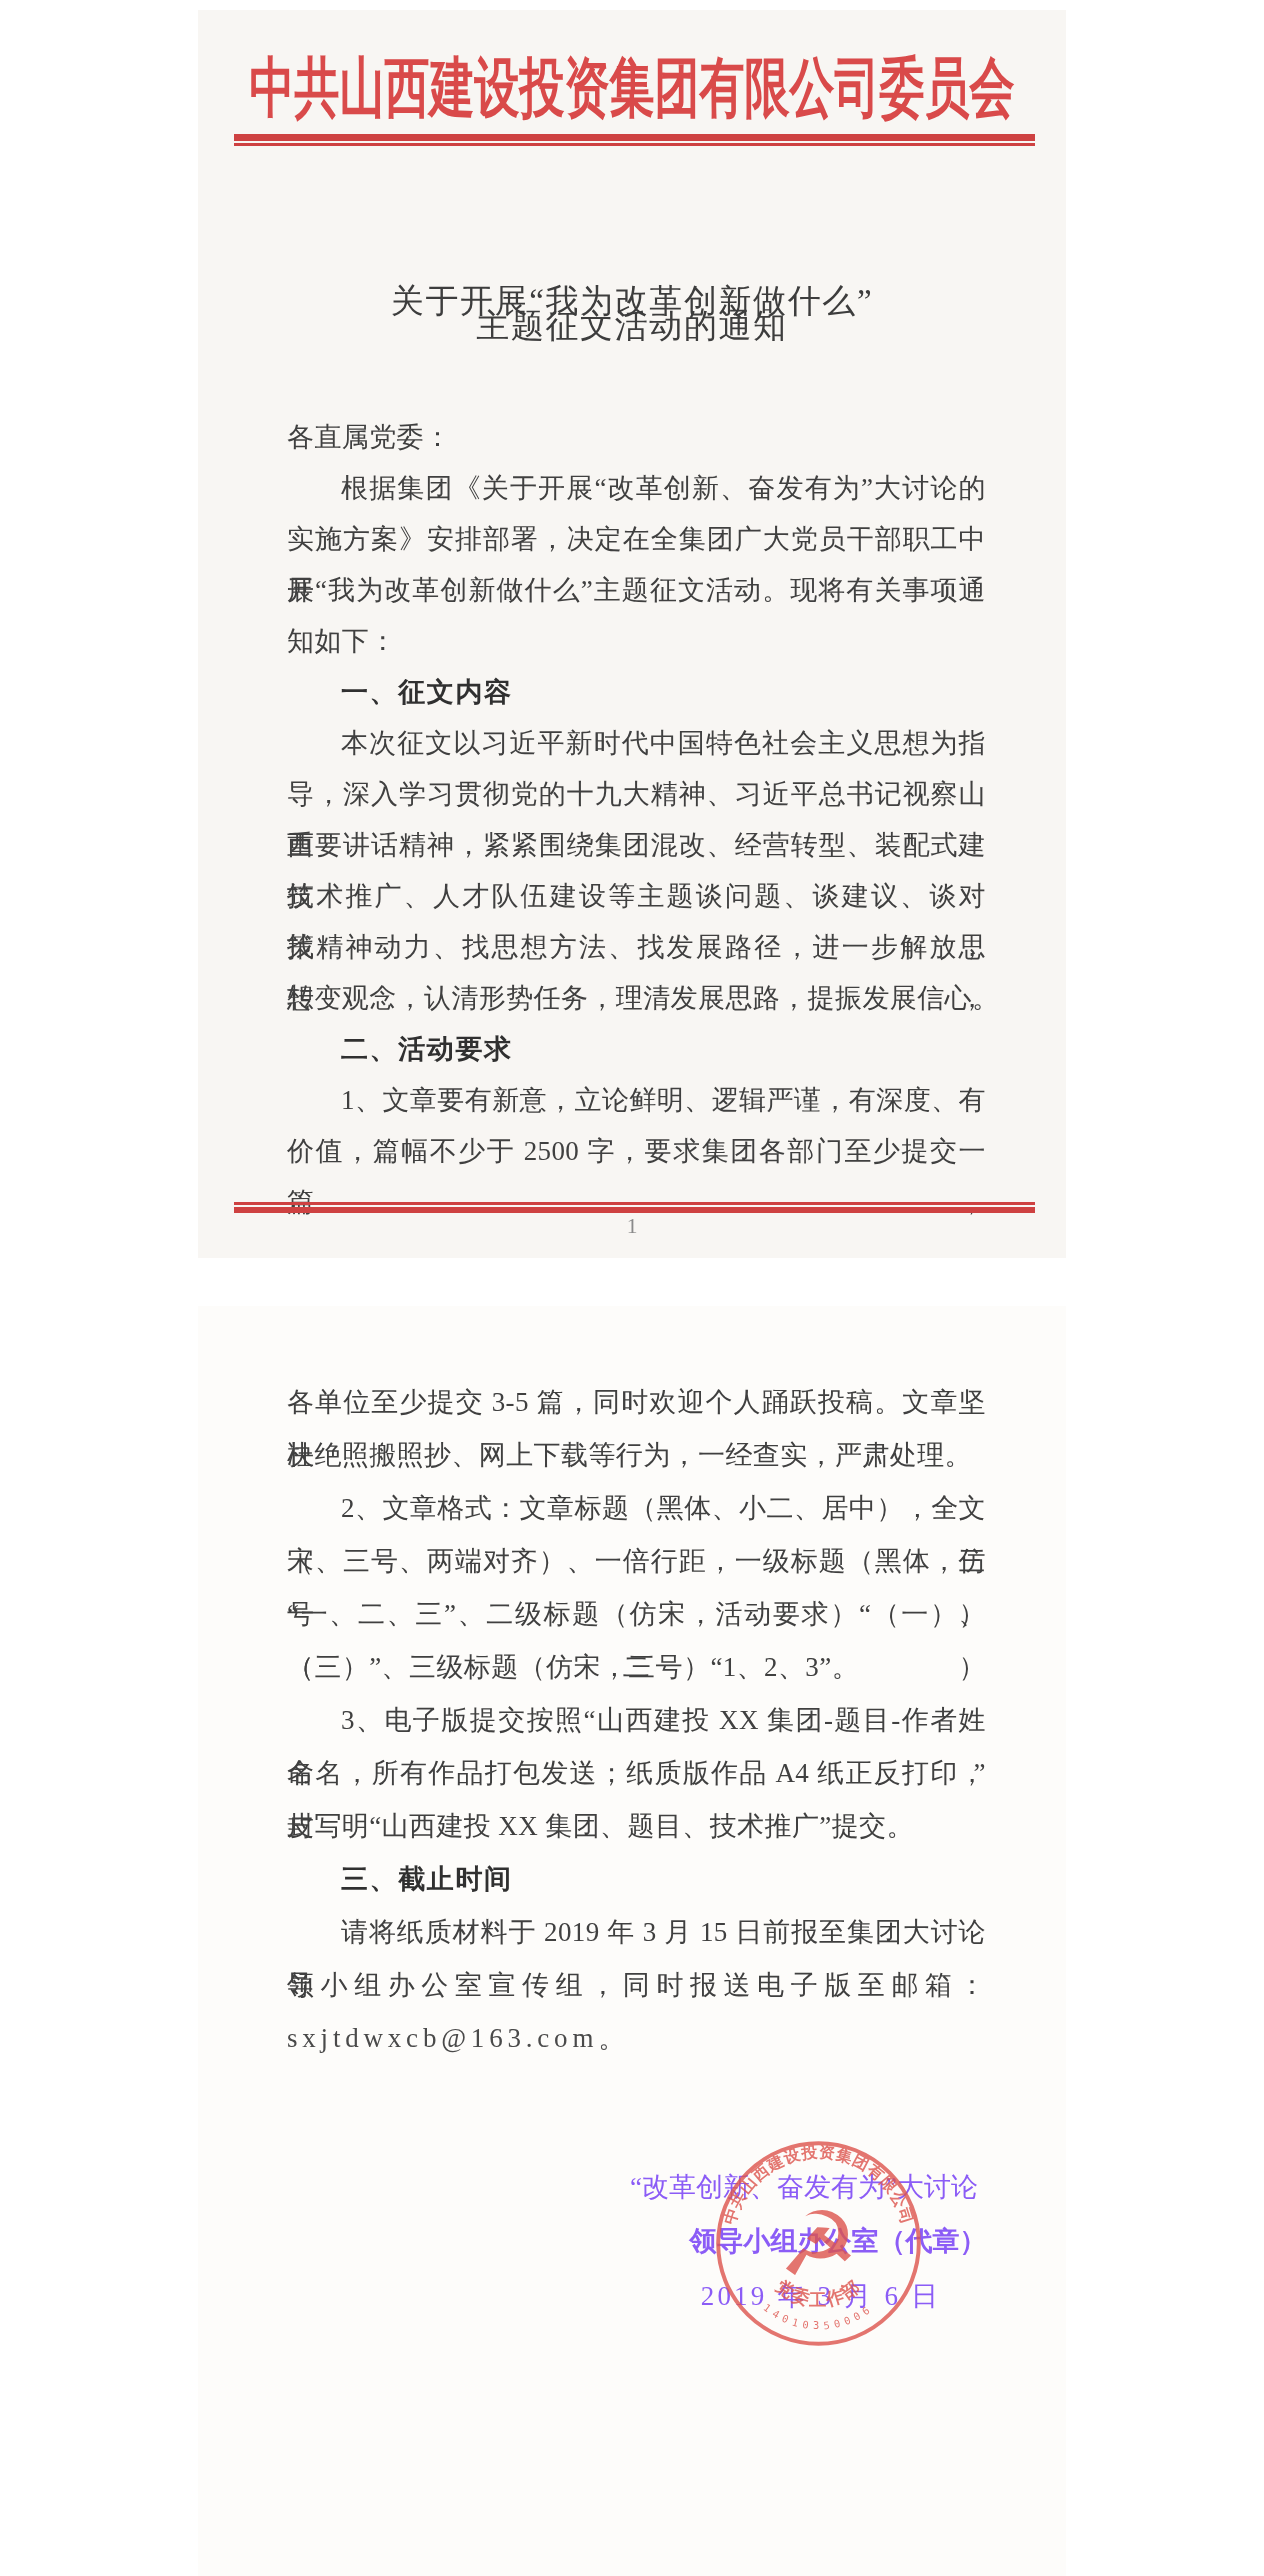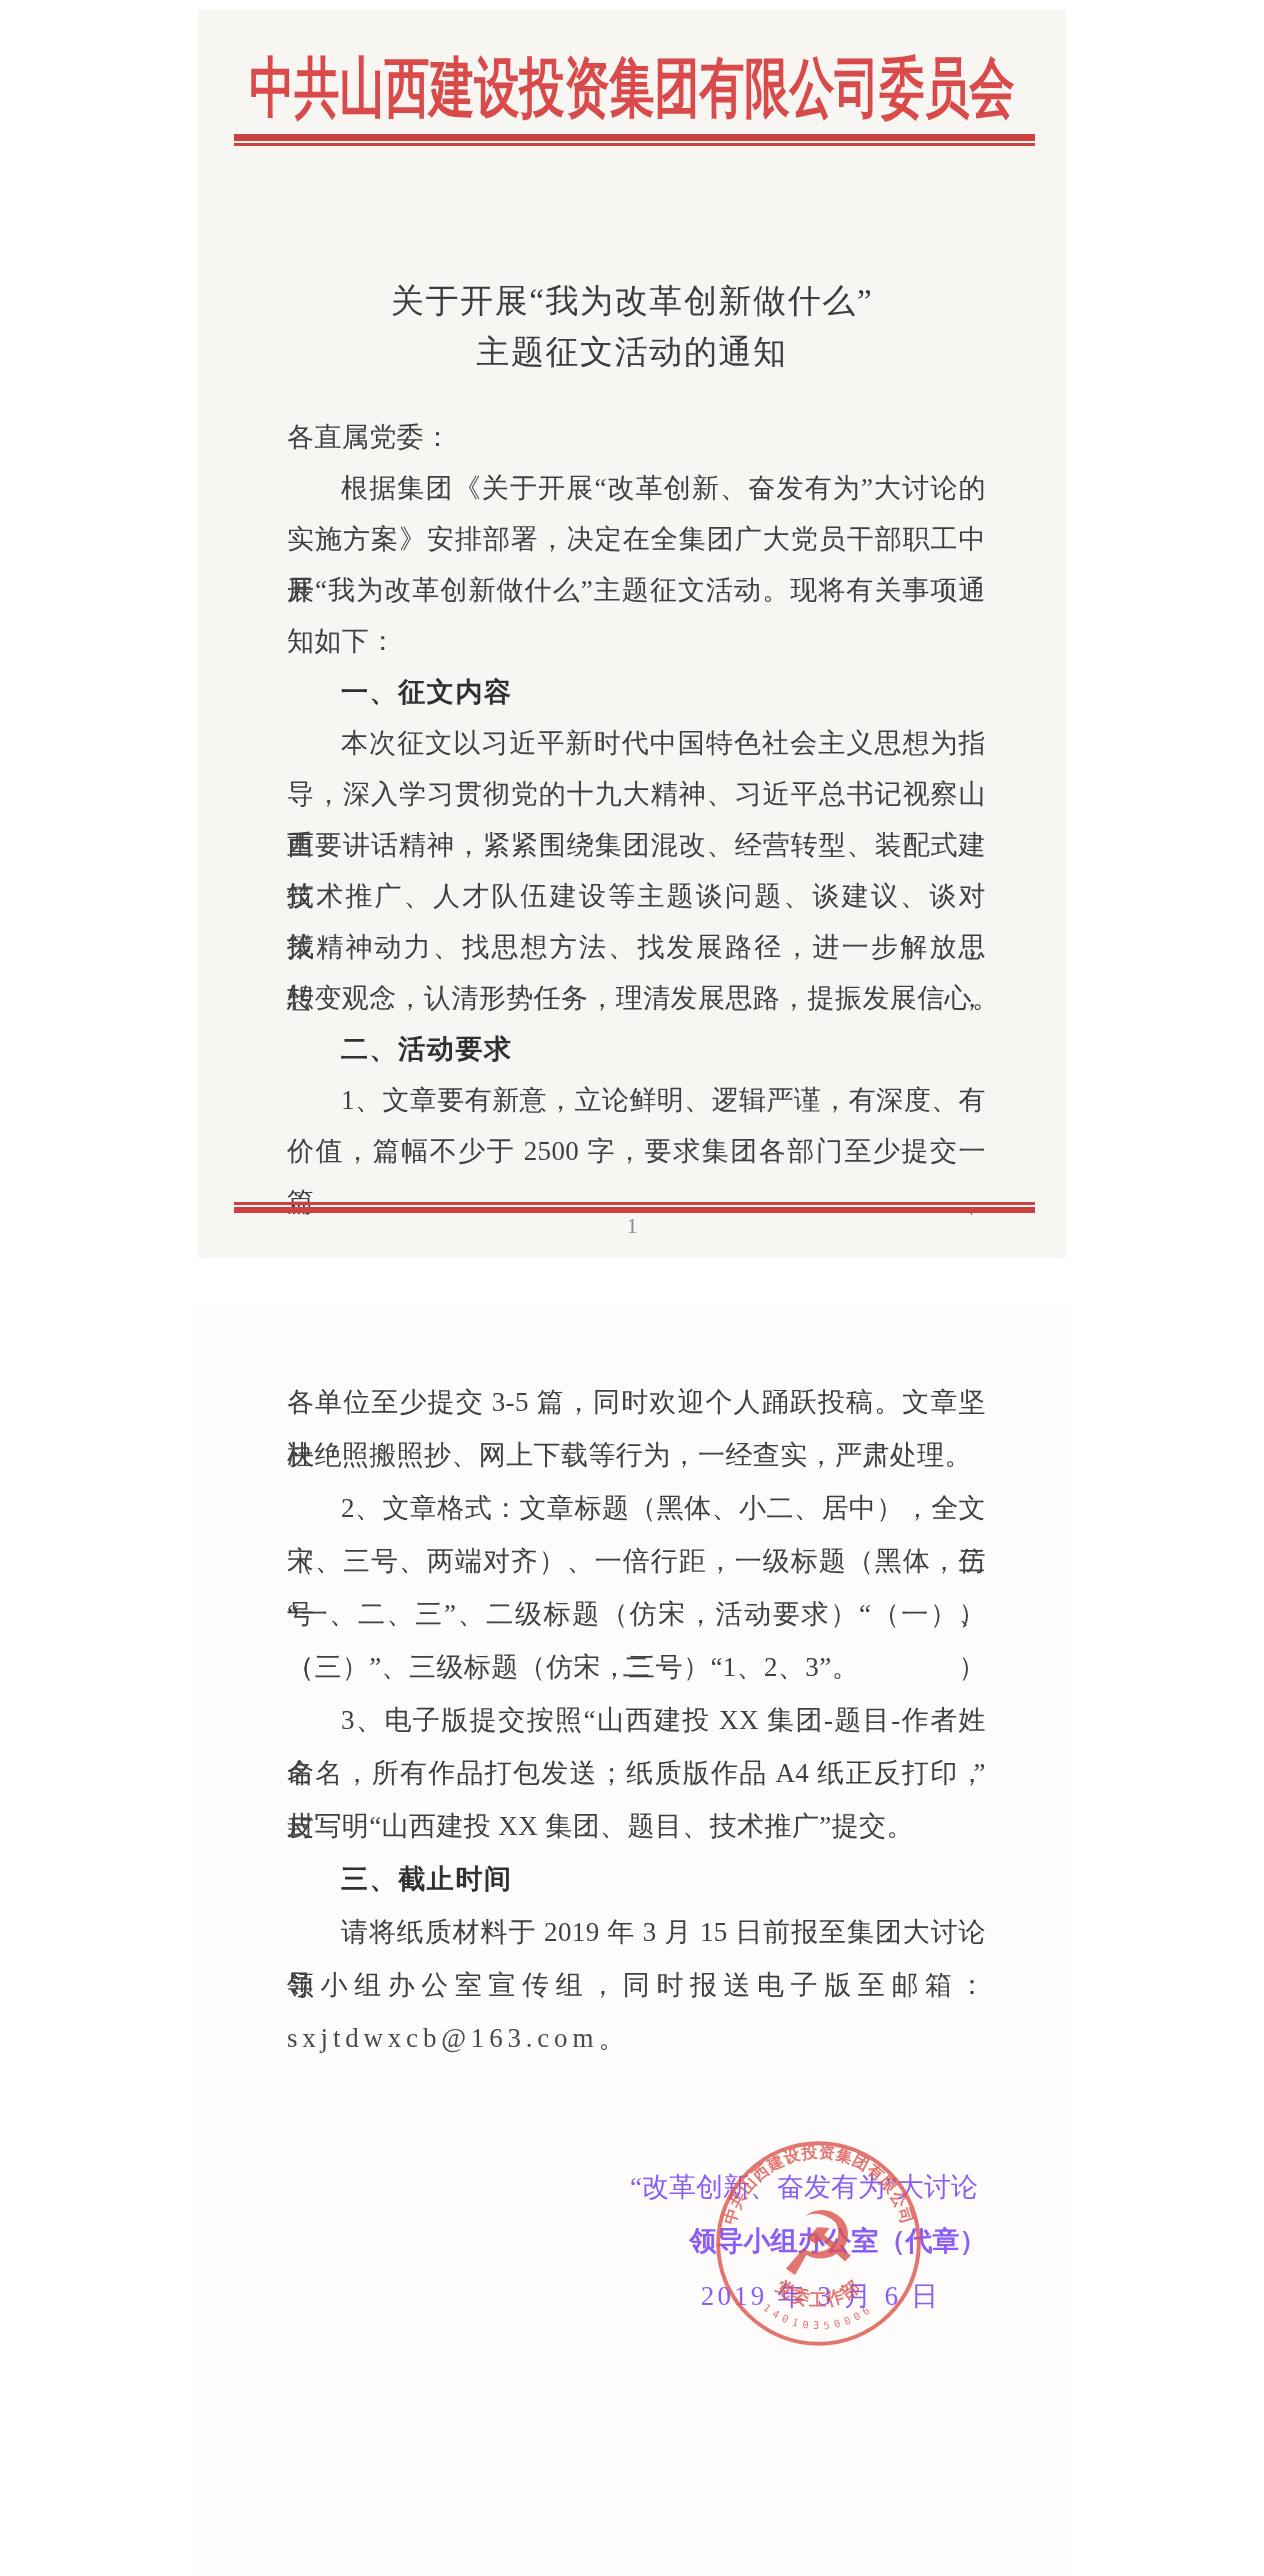--- a/index.html
+++ b/index.html
@@ -14,21 +14,21 @@
               letter-spacing:0px;transform:scaleY(1.45);transform-origin:center top;white-space:nowrap;}
   .rule{position:absolute;left:36px;width:801px;background:#ce4141;}
   .rule-h-thick{top:124px;height:6.4px;}
   .rule-h-thin{top:133px;height:2.4px;}
   .rule-f-thin{top:1192px;height:2.4px;}
   .rule-f-thick{top:1197px;height:5.6px;}
 
   .doc-title{position:absolute;left:0;width:100%;text-align:center;color:#3d3d3d;
              font-size:33px;line-height:40px;letter-spacing:1.6px;white-space:nowrap;}
   .t1{top:247px;margin-top:24px;}
-  .t2{top:322px;text-align:center;}
+  .t2{top:296px;text-align:center;}
 
   .bodyblock{position:absolute;left:89px;width:699px;color:#404040;font-size:27px;}
   .body1{top:402px;}
   .body1 .ln{height:51px;line-height:51px;}
   .body2{top:70px;}
   .body2 .ln{height:53px;line-height:53px;}
   .ln{white-space:nowrap;letter-spacing:0.4px;}
   .ln.fill{white-space:normal;text-align:justify;text-align-last:justify;}
   .ln.ind{text-indent:54px;}
   .ln.hd{font-family:"Liberation Sans","DejaVu Sans",sans-serif;font-weight:bold;color:#303030;

